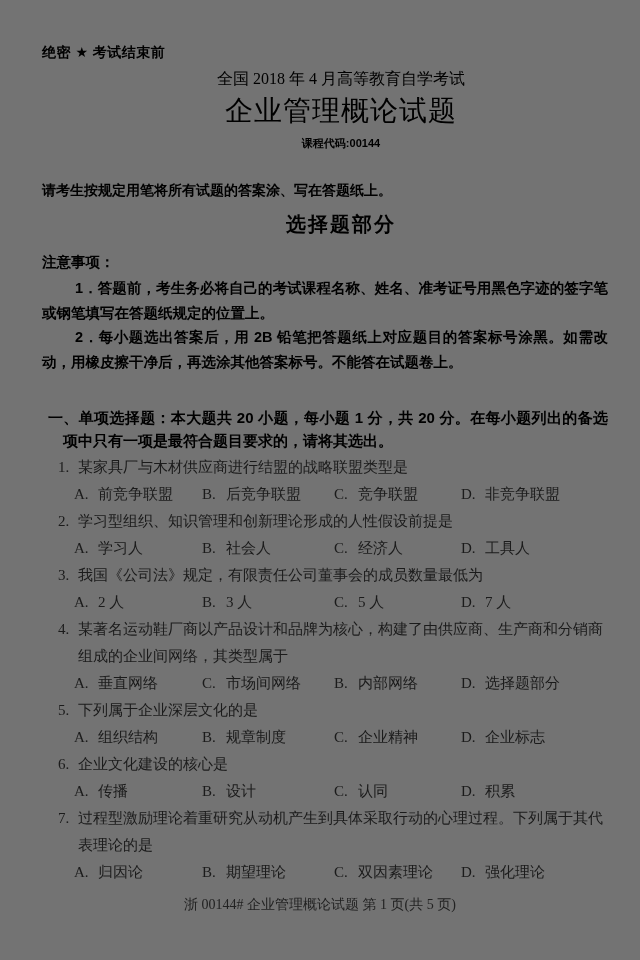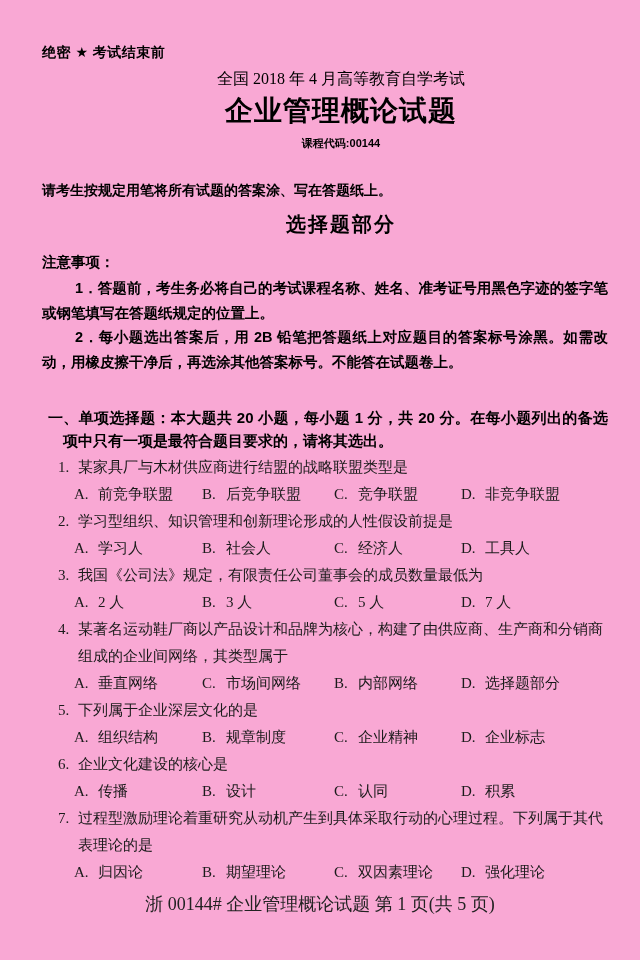--- a/index.html
+++ b/index.html
@@ -4,21 +4,21 @@
 <style>
   :root{
     --sans: "Liberation Sans", "DejaVu Sans", sans-serif;
     --serif: "Liberation Serif", "DejaVu Serif", serif;
     --ink: #1b1b1b;
   }
   html,body{margin:0;padding:0;background:#fff;}
   .page{
     position:relative;
     width:640px;height:960px;
-    background:#f9a8d4;
+    background:#737373;
     box-sizing:border-box;
     padding-top:44px;
     color:var(--ink);
     font-family:var(--serif);
     overflow:hidden;
   }
   .classified{
     margin-left:42px;
     font-family:var(--sans);
     font-weight:bold;
@@ -31,21 +31,21 @@
     margin-top:6px;
     text-align:center;
     font-family:var(--serif);
     font-size:16px;line-height:26px;
     color:#000;
   }
   .title2{
     margin-top:2px;
     text-align:center;
     font-family:var(--sans);
-    font-weight:bold;
+    font-weight:normal;
     font-size:28px;line-height:34px;
     color:#000;
     letter-spacing:1px;
   }
   .course{
     margin-top:4px;
     text-align:center;
     font-family:var(--sans);
     font-weight:bold;
     font-size:11px;line-height:22px;
@@ -116,21 +116,21 @@
   }
   .opt-k{
     display:inline-block;
     min-width:24px;
   }
   .footer{
     position:absolute;
     left:0;right:0;top:895px;
     text-align:center;
     font-family:var(--serif);
-    font-size:18px;line-height:19px;
+    font-size:14px;line-height:19px;
     color:#222;
   }
 </style>
 </head>
 <body>
 
 <div class="page">
 
   <div class="classified">绝密 ★ 考试结束前</div>
 

